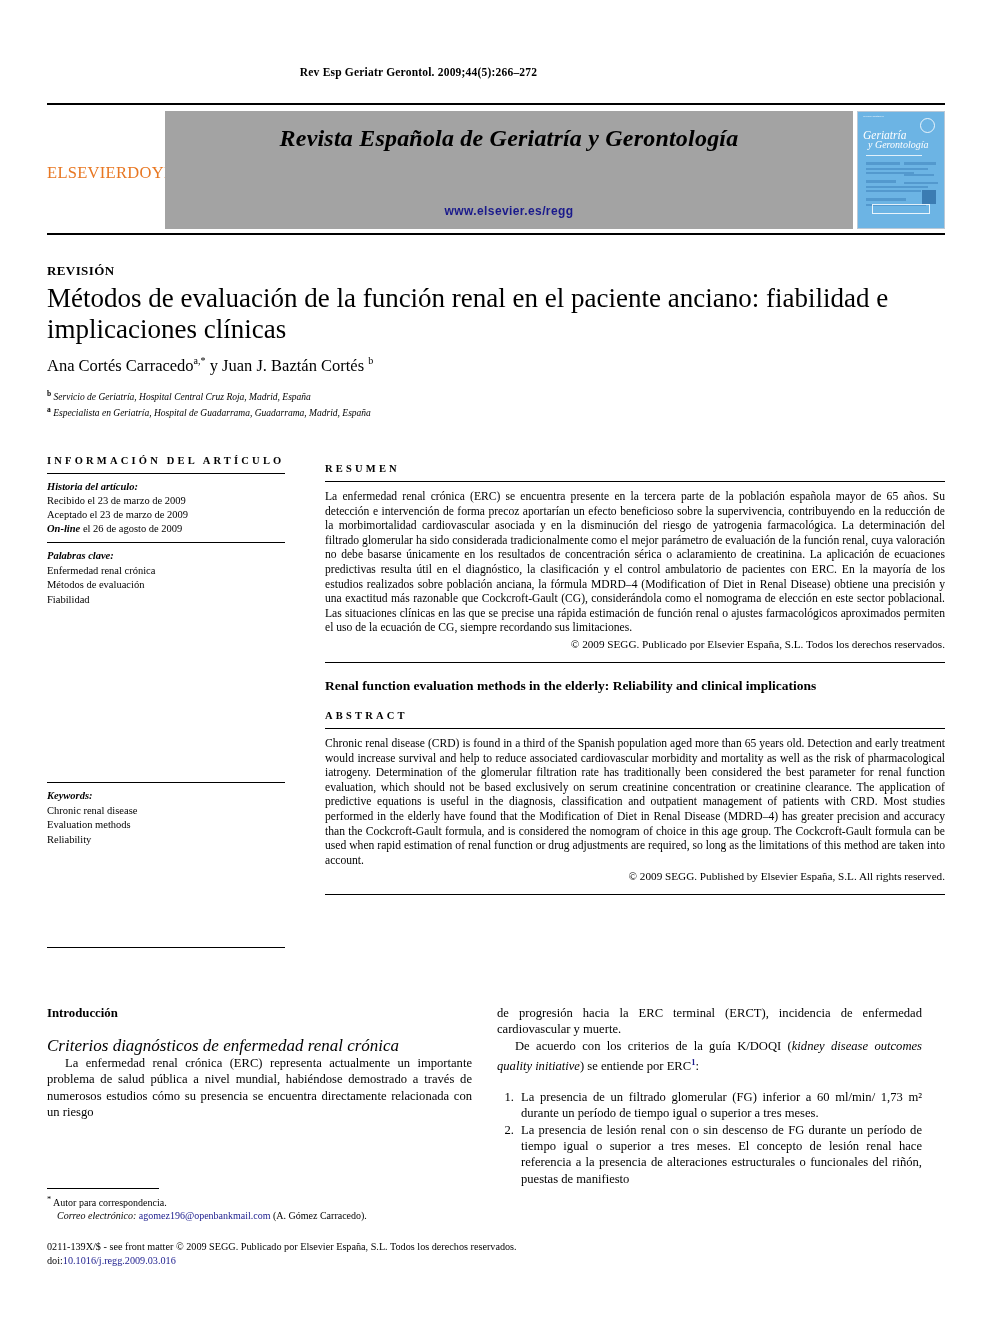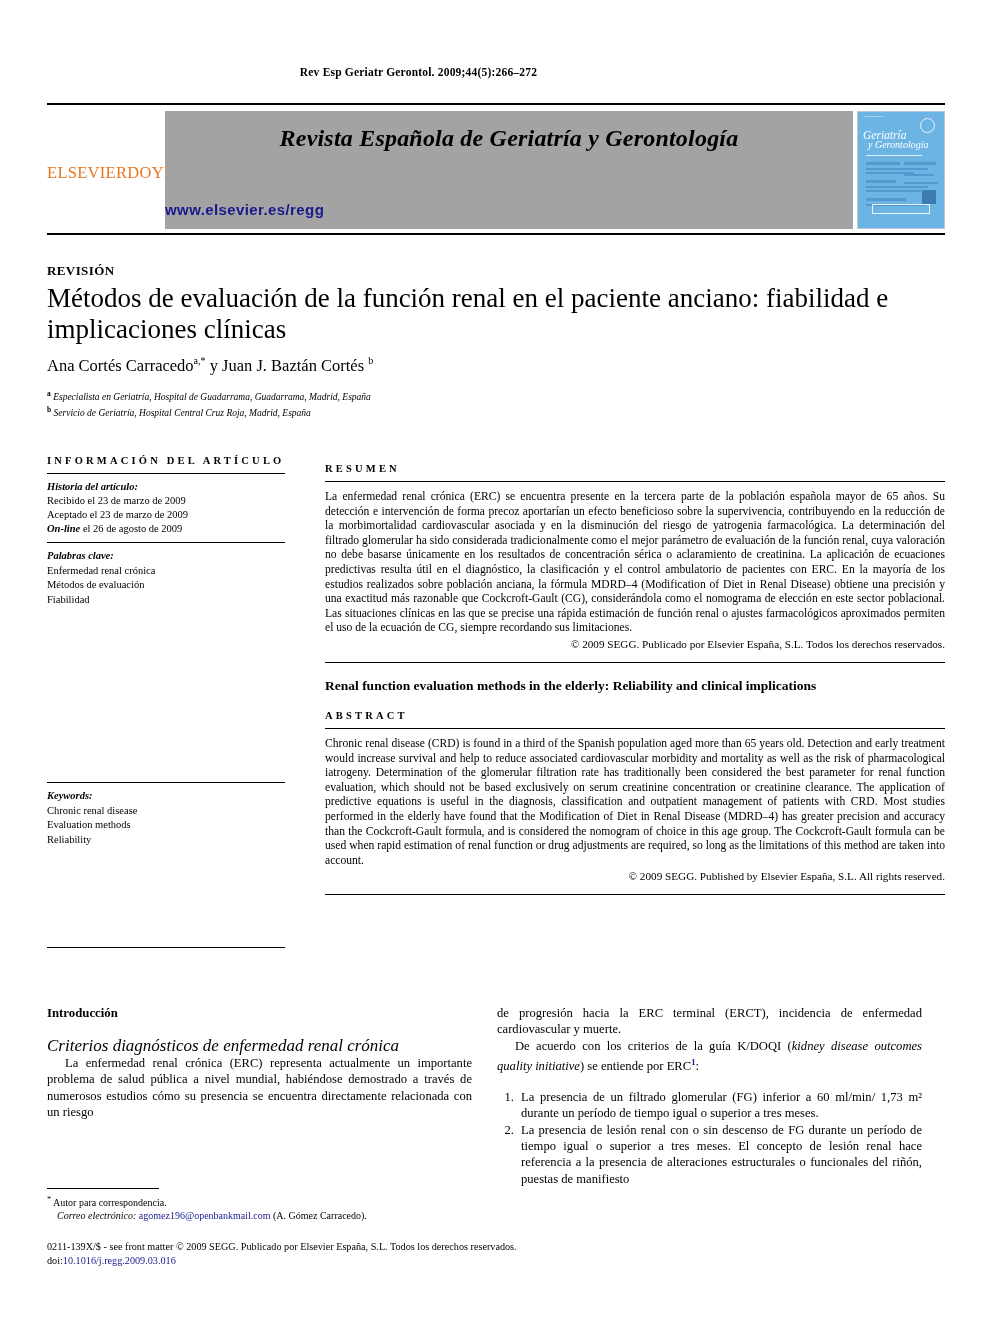--- a/index.html
+++ b/index.html
@@ -93,22 +93,22 @@
     font-weight: bold;
     font-style: italic;
     font-family: "Liberation Serif", serif;
     letter-spacing: 0.2px;
   }
   .banner-url {
     position: absolute;
     bottom: 11px;
     left: 0;
     right: 0;
-    text-align: left;
-    font-size: 15px;
+    text-align: center;
+    font-size: 12px;
     font-weight: bold;
     color: #1a1a8c;
     font-family: "Liberation Sans", sans-serif;
     letter-spacing: 0.4px;
     margin-top: 10px;
   }
   .cover {
     width: 88px;
     flex: 0 0 88px;
     height: 118px;
@@ -399,22 +399,22 @@
 
     </div>
   </div>
 
   <div class="section-kicker">REVISIÓN</div>
   <div class="article-title">Métodos de evaluación de la función renal en el paciente anciano: fiabilidad e implicaciones clínicas</div>
   <div class="authors">
     <span>Ana Cortés Carracedo</span><sup>a,*</sup><span> y Juan J. Baztán Cortés </span><sup>b</sup>
   </div>
   <div class="affiliations">
+    <div><sup>b</sup><span> Servicio de Geriatría, Hospital Central Cruz Roja, Madrid, España</span></div>
     <div><sup>a</sup><span> Especialista en Geriatría, Hospital de Guadarrama, Guadarrama, Madrid, España</span></div>
-    <div><sup>b</sup><span> Servicio de Geriatría, Hospital Central Cruz Roja, Madrid, España</span></div>
   </div>
 
   <div class="abs-wrap">
 
     <div class="col-left">
       <div class="smallcaps-head">INFORMACIÓN DEL ARTÍCULO</div>
       <div class="rule"></div>
       <div class="info-block">
         <div class="lbl">Historia del artículo:</div>
         <div>Recibido el 23 de marzo de 2009</div>

